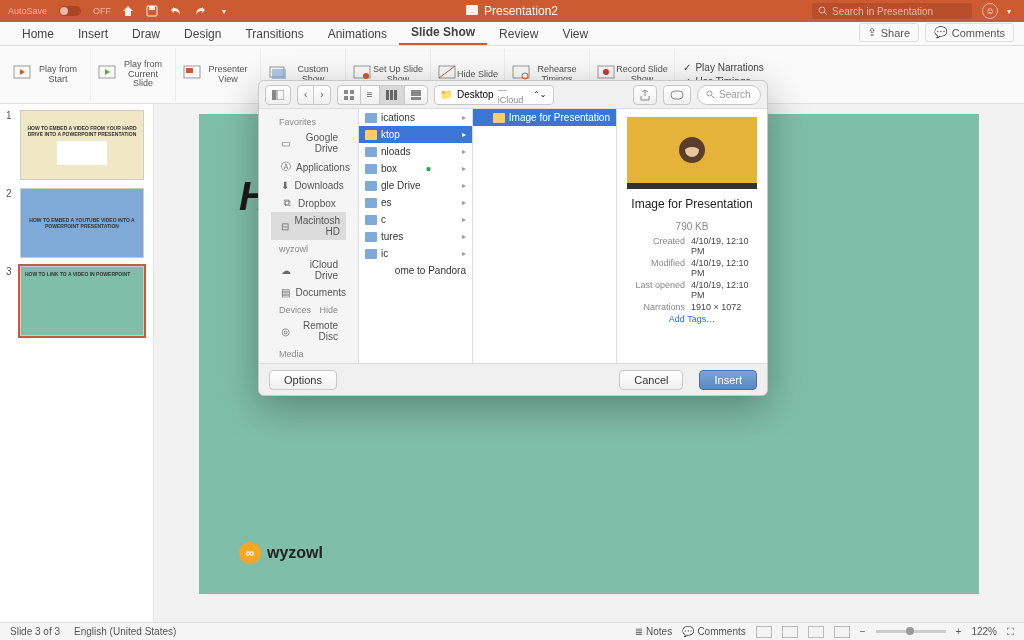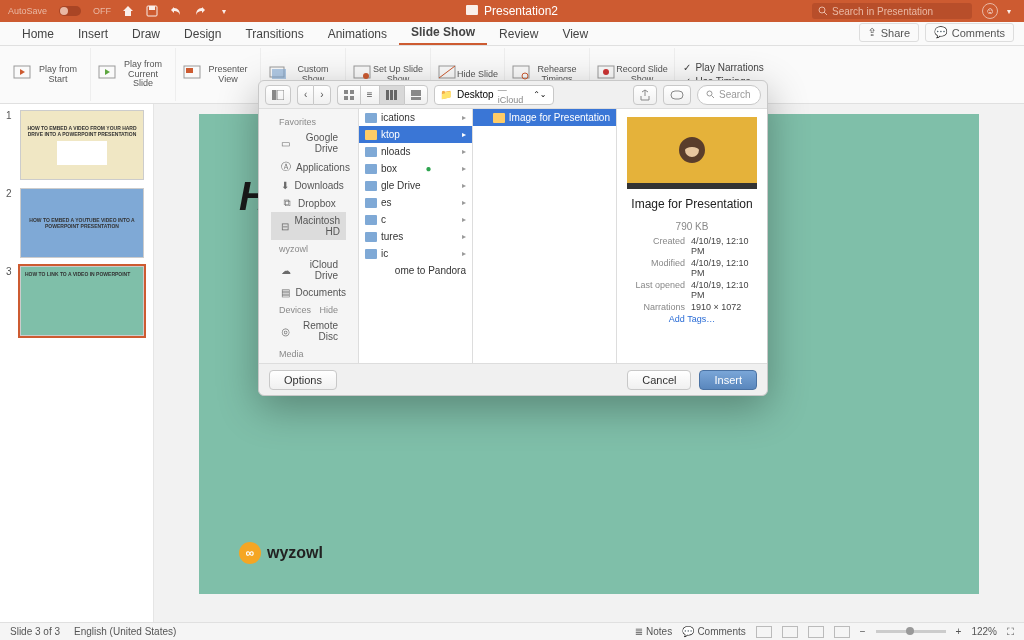--- a/index.html
+++ b/index.html
@@ -89,21 +89,21 @@
 
 .pv { flex: 1; background: #fff; display: flex; flex-direction: column; align-items: center; padding: 8px 10px; font-size: 10px; color: #444; }
 .pv .pimg { width: 130px; height: 72px; background: #e5b23a; border-bottom: 6px solid #333; position: relative; display: flex; align-items: center; justify-content: center; }
 .pv .pimg .face { width: 26px; height: 26px; background: #e8c7a0; border-radius: 50%; border: 6px solid #5a3d2b; border-top-width: 10px; }
 .pv .pname { margin-top: 8px; font-size: 12px; color: #222; }
 .pv .psize { margin-top: 10px; text-align: center; color: #888; }
 .pv .meta { margin-top: 4px; display: grid; grid-template-columns: 58px auto; gap: 2px 6px; font-size: 9px; }
 .pv .meta .k { text-align: right; color: #888; }
 .pv .tags { color: #2a6cd6; font-size: 9px; margin-top: 2px; cursor: default; }
 
-.dlg-ft { height: 32px; border-top: 1px solid #ddd; display: flex; align-items: center; padding: 0 10px; gap: 8px; }
+.dlg-ft { height: 32px; border-top: 1px solid #ddd; display: flex; align-items: center; padding: 0 10px; gap: 16px; }
 .macbtn { height: 20px; padding: 0 14px; border: 1px solid #c8c8c8; border-radius: 4px; background: linear-gradient(#fff,#f0f0f0); font-size: 11px; color: #333; display: inline-flex; align-items: center; }
 .macbtn.primary { background: linear-gradient(#7aa6d8,#5a87bd); color: #fff; border-color: #4a72a3; }
 .dlg-ft .sp { flex: 1; }
 
 svg { display: block; }
 </style>
 </head>
 <body>
 
 <div class="titlebar">

